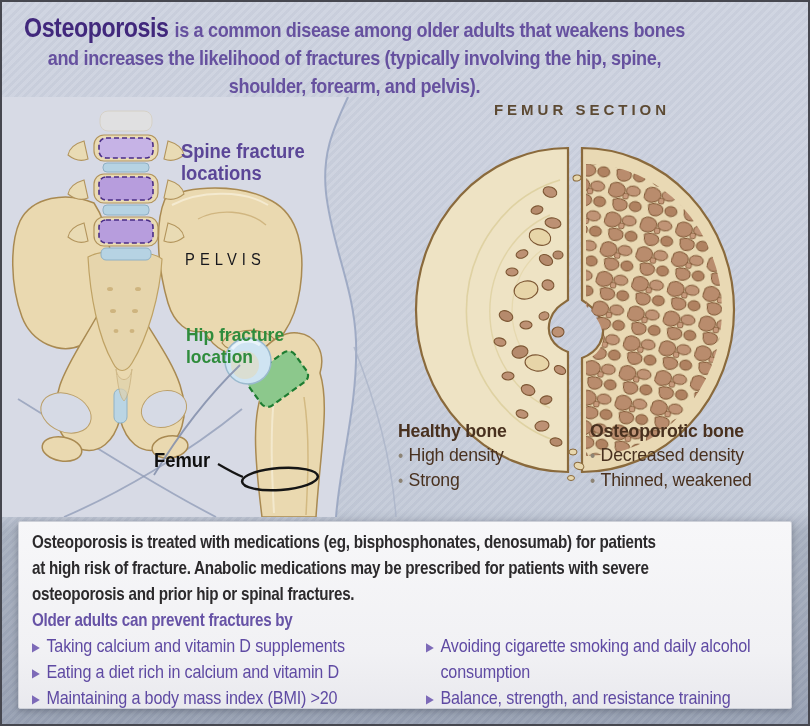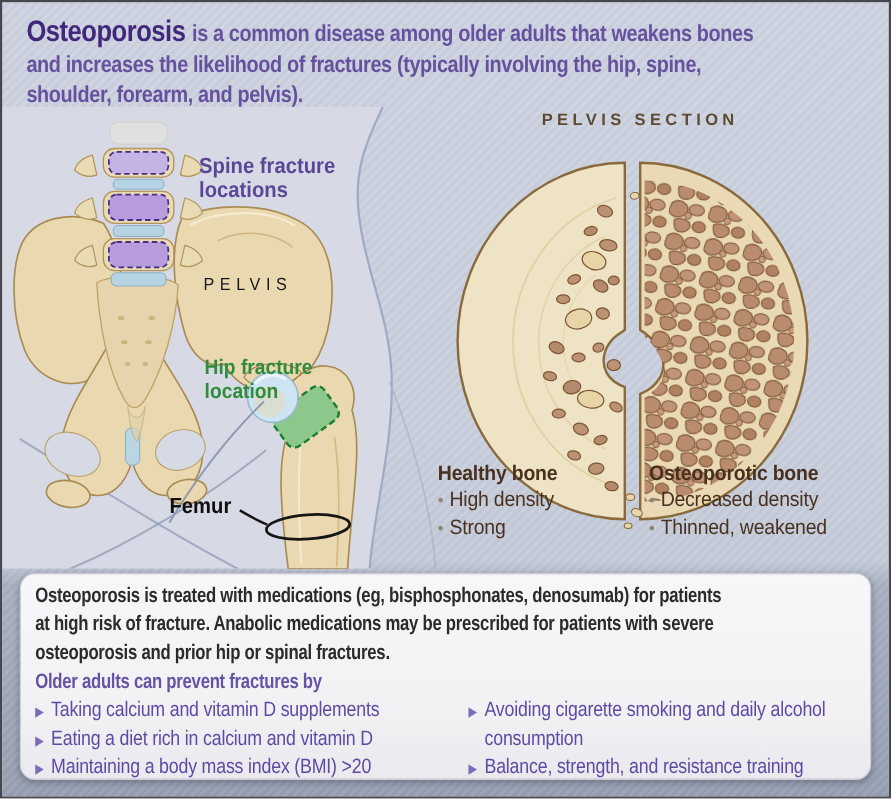--- a/index.html
+++ b/index.html
@@ -13,40 +13,40 @@
   .stage::after{
     content:"";position:absolute;inset:0;z-index:1;pointer-events:none;
     background:
       repeating-linear-gradient(135deg, rgba(255,255,255,.05) 0 3px, rgba(90,100,130,.045) 3px 6px);
   }
   .bottom-band{
     position:absolute;left:0;right:0;top:508px;bottom:0;z-index:0;
     background:linear-gradient(180deg, rgba(160,169,184,0) 0px, #a9b1c0 22px, #97a0b2 100%);
   }
   svg.layer{position:absolute;z-index:2;}
-  .hdr{position:absolute;left:22px;top:12px;z-index:3;line-height:28px;white-space:nowrap;}
+  .hdr{position:absolute;left:22px;top:12px;z-index:3;line-height:28px;white-space:nowrap;text-align:center;}
   .hdr .ln{transform:scaleX(.86);transform-origin:left top;font-weight:bold;
     font-size:21px;letter-spacing:-.4px;color:#66519f;}
   .hdr .ttl{font-size:27px;color:#41287c;letter-spacing:-.5px;margin-right:7px;}
   .lbl{position:absolute;z-index:3;transform:scaleX(.92);transform-origin:left top;}
   .spine-lbl{left:179px;top:138px;width:170px;font-size:20px;font-weight:bold;color:#5b4697;line-height:22px;}
   .pelvis-lbl{left:183px;top:249px;font-size:16px;font-weight:500;letter-spacing:5.5px;color:#17171c;}
   .hip-lbl{left:184px;top:322px;width:130px;font-size:19px;font-weight:bold;color:#2f8c3c;line-height:22px;}
   .femur-lbl{left:152px;top:447px;font-size:20px;font-weight:bold;color:#0f0f0f;}
   .cs-title{position:absolute;left:415px;top:97px;width:330px;z-index:3;text-align:center;
     font-size:15px;font-weight:600;letter-spacing:4px;color:#5d4a33;line-height:21px;}
   .cs-col{position:absolute;z-index:3;transform:scaleX(.93);transform-origin:left top;line-height:24px;}
   .cs-col .t{font-size:19px;font-weight:bold;color:#49311f;letter-spacing:-.2px;white-space:nowrap;}
   .cs-col .b{font-size:19px;color:#49311f;letter-spacing:-.2px;white-space:nowrap;}
   .cs-col .dot{color:#8d8475;margin-right:6px;font-size:16px;}
   .cs-healthy{left:396px;top:417px;}
   .cs-osteo{left:588px;top:417px;}
   .infobox{
     position:absolute;left:16px;top:519px;width:774px;height:188px;z-index:4;
-    border-radius:14px;border:1px solid #cdd0d8;
+    border-radius:2px;border:1px solid #cdd0d8;
     background:linear-gradient(180deg,#f7f7f9 0%,#f1f1f4 70%,#e9e9ee 100%);
     box-shadow:0 2px 6px rgba(40,45,60,.35);
     padding:7px 0 0 13px;box-sizing:border-box;overflow:hidden;
   }
   .infobox .pline{white-space:nowrap;font-size:19px;font-weight:bold;color:#2c2a2c;
     line-height:26px;letter-spacing:-.3px;transform:scaleX(.8);transform-origin:left top;}
   .infobox .phead{white-space:nowrap;font-size:19px;font-weight:bold;color:#6753a6;
     line-height:26px;letter-spacing:-.3px;transform:scaleX(.8);transform-origin:left top;}
   .cols{display:flex;}
   .col1{width:394px;flex:none;}
@@ -189,21 +189,21 @@
     <div class="ln">and increases the likelihood of fractures (typically involving the hip, spine,</div>
     <div class="ln">shoulder, forearm, and pelvis).</div>
   </div>
 
   <div class="lbl spine-lbl">Spine fracture locations</div>
   <div class="lbl pelvis-lbl">PELVIS</div>
   <div class="lbl hip-lbl">Hip fracture location</div>
   <div class="lbl femur-lbl">Femur</div>
 
   <div class="cs-title">
-    <div>PELVIS SECTION</div>
+    <div>FEMUR SECTION</div>
   </div>
 
   <div class="cs-col cs-healthy">
     <div class="t">Healthy bone</div>
     <div class="b"><span class="dot">•</span><span>High density</span></div>
     <div class="b"><span class="dot">•</span><span>Strong</span></div>
   </div>
 
   <div class="cs-col cs-osteo">
     <div class="t">Osteoporotic bone</div>

